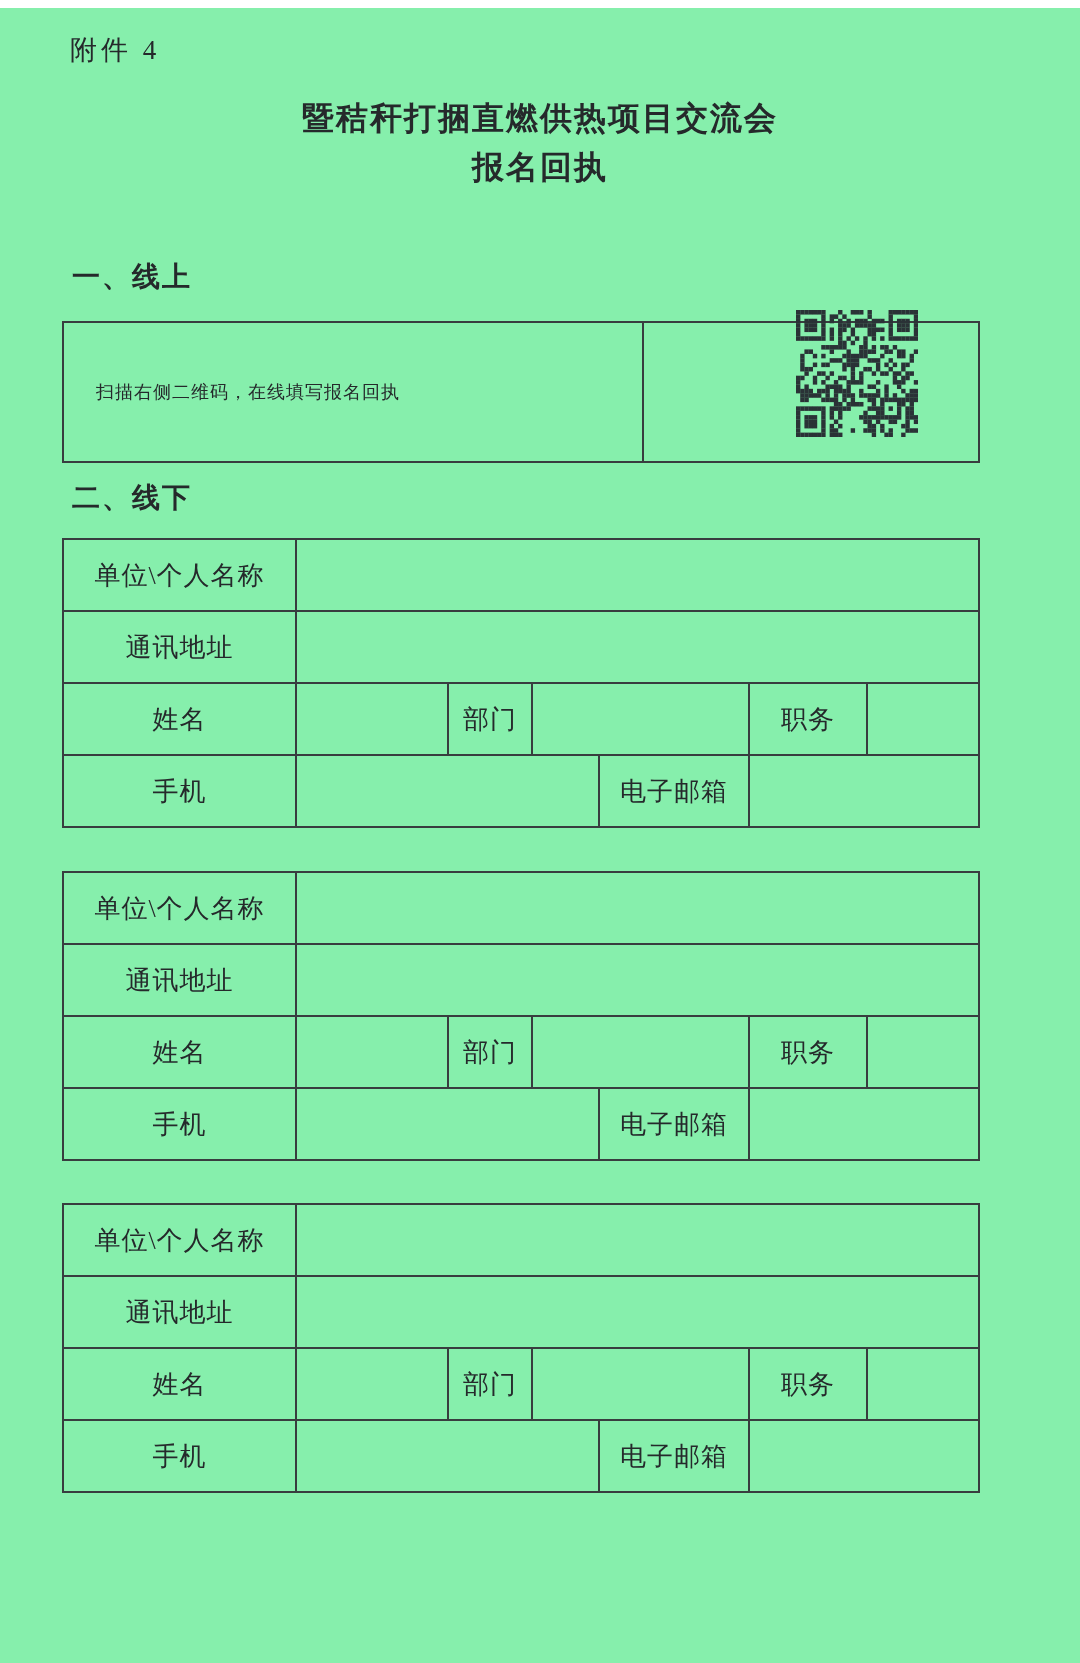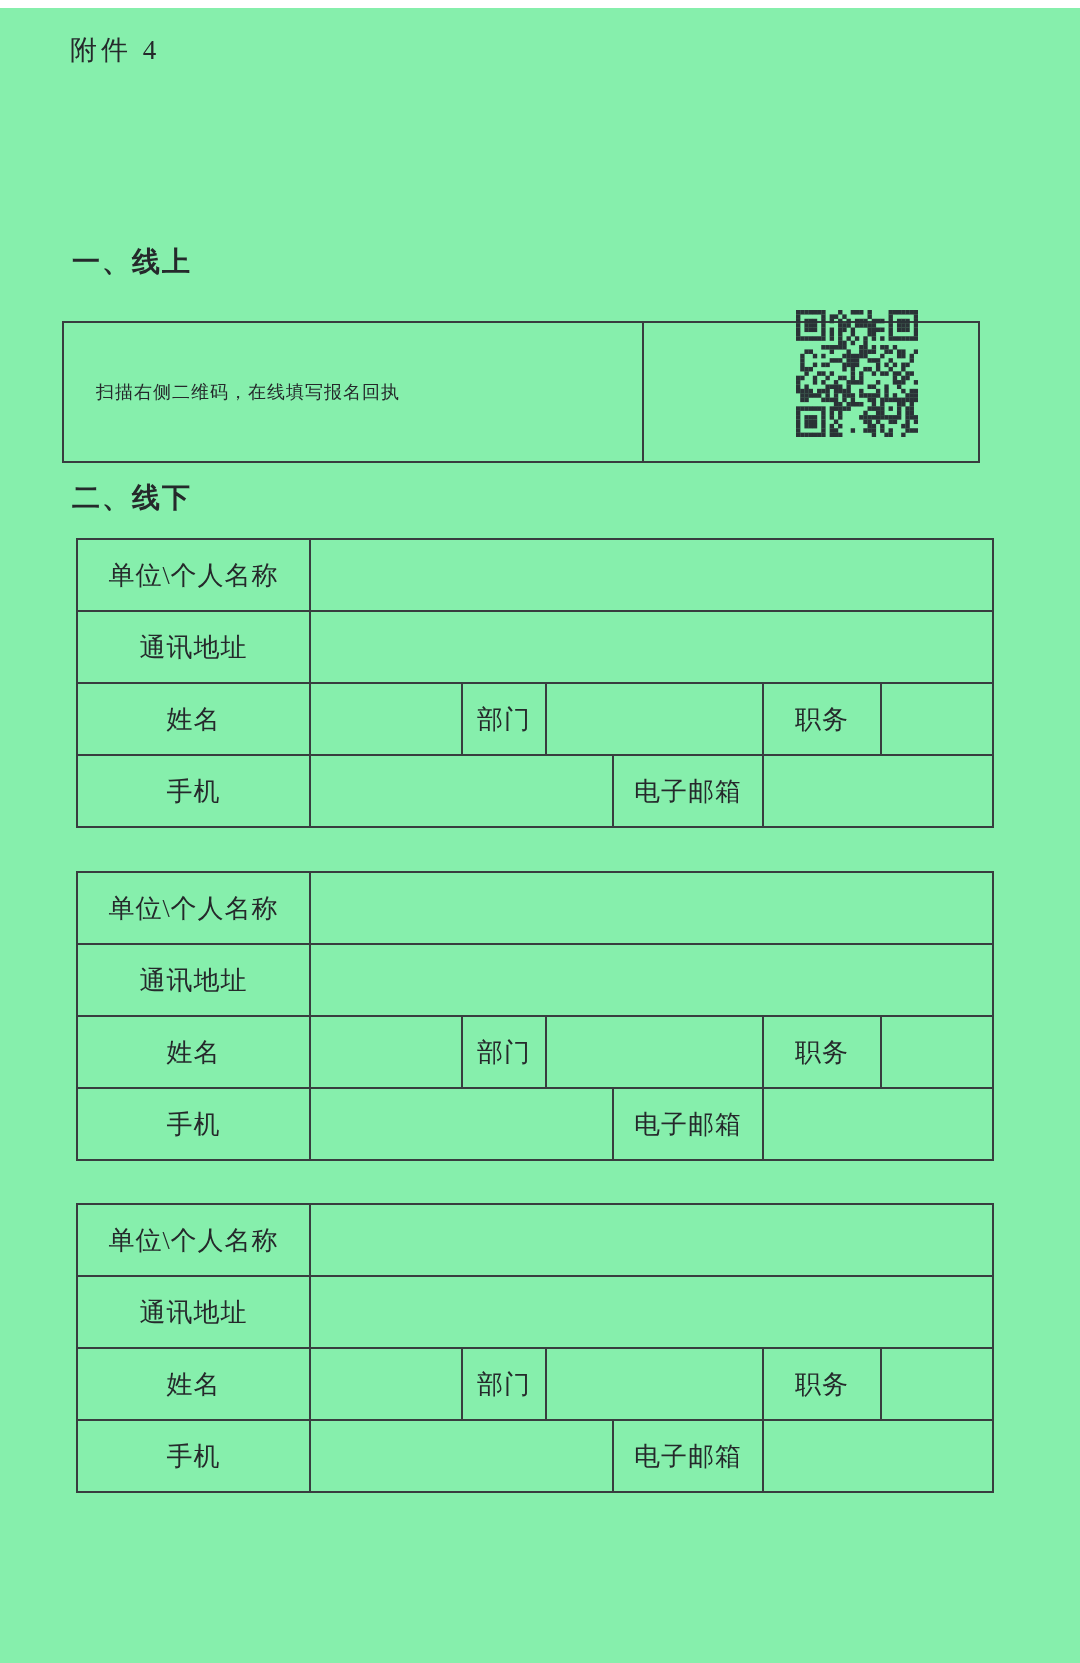--- a/index.html
+++ b/index.html
@@ -31,21 +31,21 @@
     line-height: 49px;
     letter-spacing: 2px;
   }
   .sec-heading {
     position: absolute;
     left: 72px;
     font-weight: bold;
     font-size: 28px;
     letter-spacing: 2px;
   }
-  .h-online { top: 235px; }
+  .h-online { top: 250px; }
   .h-offline { top: 471px; }
 
   table { border-collapse: collapse; table-layout: fixed; }
   td { border: 2px solid #383d3f; padding: 0; }
 
   .online-table {
     position: absolute;
     left: 62px;
     top: 313px;
     width: 916px;
@@ -60,21 +60,21 @@
   .qr {
     position: absolute;
     left: 796px;
     top: 302px;
     width: 122px;
     height: 127px;
   }
 
   .reg-table {
     position: absolute;
-    left: 76px;
+    left: 62px;
     width: 916px;
   }
   .reg-table td { height: 70px; }
   .reg-table .lab {
     text-align: center;
     vertical-align: middle;
     font-size: 26px;
     letter-spacing: 1px;
   }
   .t1 { top: 530px; }
@@ -99,20 +99,22 @@
   }
 </style>
 </head>
 <body>
 
 <div class="page">
 
   <div class="attachment">附件 4</div>
 
   <div class="title-block">
+    <div>暨秸秆打捆直燃供热项目交流会</div>
+    <div>报名回执</div>
   </div>
 
   <div class="sec-heading h-online">一、线上</div>
 
   <table class="online-table">
     <colgroup>
         <col style="width:580px">
         <col style="width:336px">
       </colgroup>
     <tbody>

